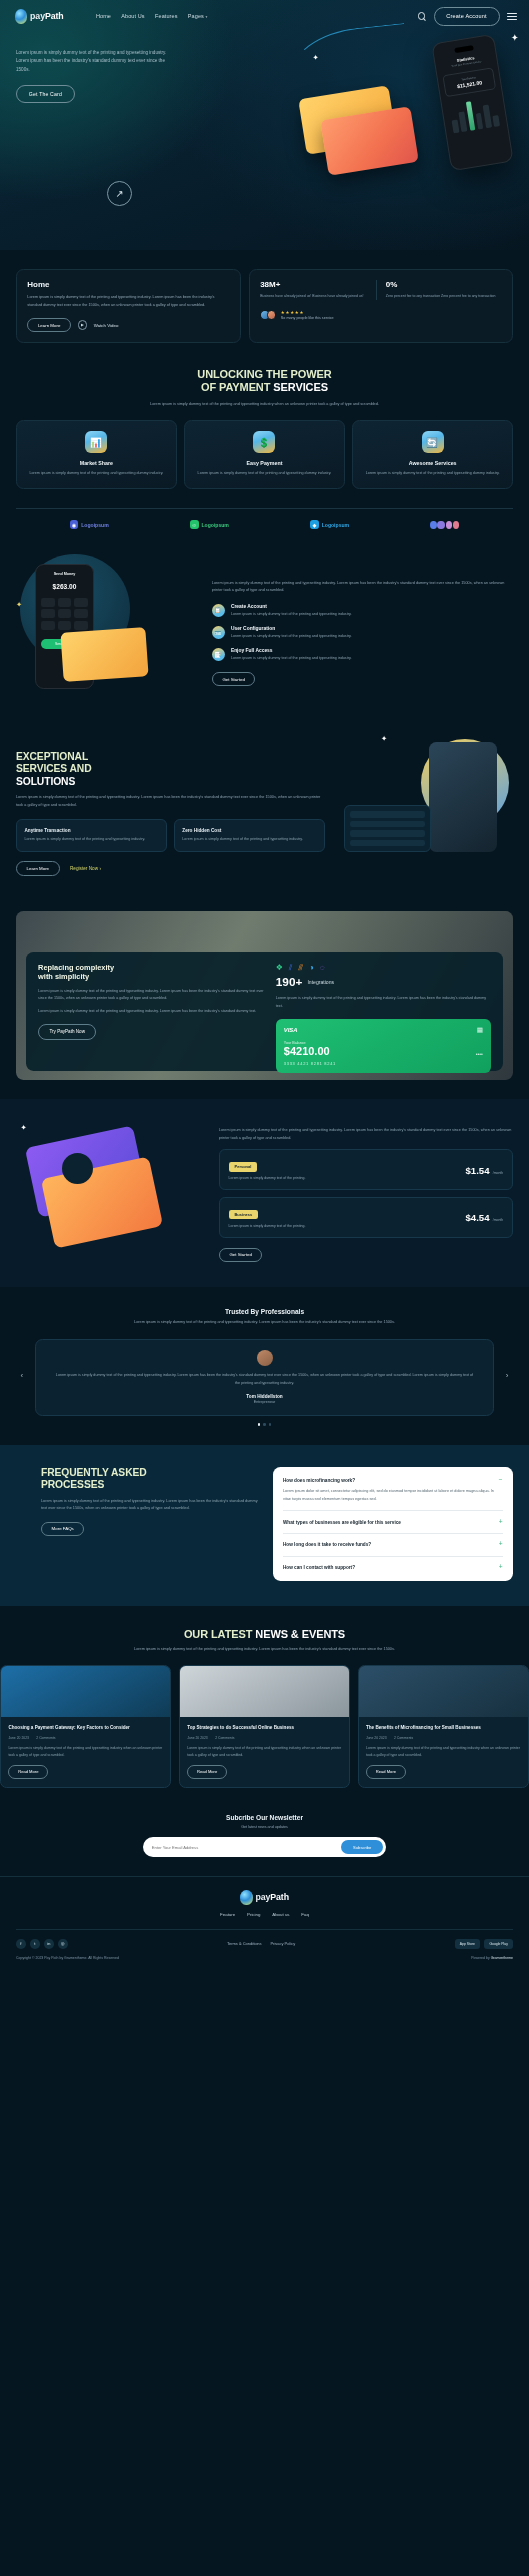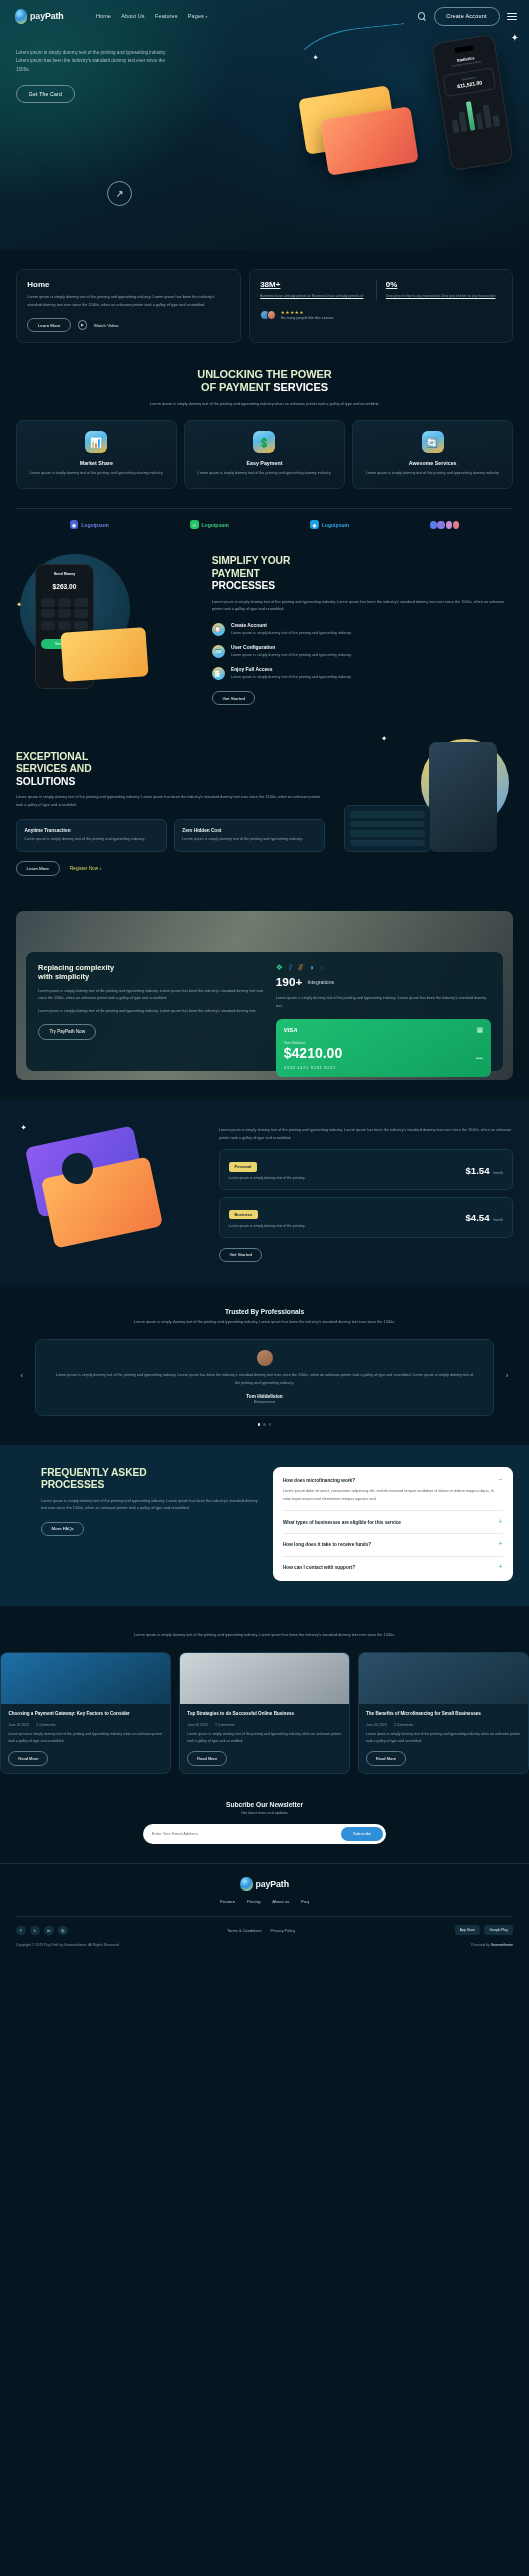--- a/index.html
+++ b/index.html
@@ -118,21 +118,21 @@
   .about-row { display:flex; gap:7.4px; margin-top:19px; }
   .about-card { flex:1.05; padding:9.6px 10.3px; }
   .about-h { font-size:8px; font-weight:700; color:#eef5f8; }
   .about-p { font-size:3.8px; line-height:1.95; color:#8fa6b3; margin-top:5.9px; }
   .about-actions { display:flex; align-items:center; gap:6.6px; margin-top:8.8px; }
   .mini-btn { border:0.7px solid #5d7a87; border-radius:22px; padding:3.7px 9.6px; font-size:4.4px; color:#fff; background:none; font-family:inherit; cursor:pointer; }
   .play { width:9.6px; height:9.6px; border-radius:50%; border:0.7px solid #7f98a4; display:flex; align-items:center; justify-content:center; font-size:3.7px; color:#cfe0e8; }
   .watch { font-size:4.4px; color:#d4e1e8; }
 
   .stats-card { flex:1.25; padding:9.6px 10.3px; }
-  .stats-grid { display:flex; gap:0;text-decoration:underline; }
+  .stats-grid { display:flex; gap:0; }
   .stat { flex:1; }
   .stat + .stat { border-left:0.7px solid #1d3a48; padding-left:8.8px; }
   .stat-n { font-size:8px; font-weight:700; color:#fff; }
   .stat-t { font-size:3.5px; line-height:2; color:#87a0ae; margin-top:4.4px; }
   .rating { display:flex; align-items:center; gap:4.4px; margin-top:10.3px; }
   .avatars { display:flex; }
   .av { width:9.6px; height:9.6px; border-radius:50%; border:1px solid #0a1b26; margin-left:-2.9px; }
   .av:first-child { margin-left:0; }
   .stars { color:#f3c53c; font-size:4.4px; letter-spacing:0.7px; }
   .rate-t { font-size:3.7px; color:#9db2bf; margin-top:0.7px; }
@@ -196,21 +196,21 @@
   .rep-btn { margin-top:8.8px; border:0.7px solid #5f7e8c; border-radius:22px; padding:4.4px 10.3px; font-size:4.6px; color:#fff; background:none; font-family:inherit; cursor:pointer; }
   .int-row { display:flex; gap:5.1px; align-items:center; }
   .int-num { font-size:11.8px; font-weight:700; color:#fff; }
   .int-lab { font-size:5.1px; color:#cfdde5; }
   .visa {
     margin-top:8.8px; background:linear-gradient(150deg,#1fbf73,#10a05e); border-radius:5.9px; padding:7.4px 8px;
   }
   .visa-top { display:flex; justify-content:space-between; align-items:center; }
   .visa-w { font-size:5.9px; font-weight:700; font-style:italic; color:#fff; }
   .visa-lab { font-size:3.7px; color:#d6f5e5; margin-top:6.6px; }
-  .visa-bal { font-size:14px; font-weight:700; color:#fff; }
+  .visa-bal { font-size:11px; font-weight:700; color:#fff; }
   .visa-num { font-size:4px; color:#c9f0dd; margin-top:4.4px; letter-spacing:0.7px; }
 
   
   .pricing { background:#071b2a; padding:19px 0 22px; margin-top:19px; }
   .price-row { display:flex; align-items:center; justify-content:space-between;
     background:#0b2231; border:0.7px solid #16384a; border-radius:5.9px; padding:7.4px 8.8px; margin-top:6.6px; }
   .tag { display:inline-block; background:#e9d56b; color:#16212a; font-size:4px; font-weight:700; padding:2.2px 5.9px; border-radius:2.2px; }
   .price-p { font-size:3.5px; line-height:1.9; color:#8aa2b0; margin-top:3.7px; width:88px; }
   .price-v { font-size:9.6px; font-weight:700; color:#fff; }
   .price-u { font-size:3.4px; color:#8aa2b0; }
@@ -432,25 +432,20 @@
             <span style="height:8.8px;background:#1d262d;border-radius:2.2px;display:block"></span>
               <span style="height:8.8px;background:#1d262d;border-radius:2.2px;display:block"></span>
               <span style="height:8.8px;background:#1d262d;border-radius:2.2px;display:block"></span>
           </div>
           <div style="margin-top:8.8px;background:#1fbf73;border-radius:14.7px;padding:2.9px;text-align:center;font-size:3.4px;color:#fff;">Send Money</div>
         </div>
         <div style="position:absolute;left:46px;top:79px;width:85px;height:49px;border-radius:5.9px;background:linear-gradient(135deg,#ffd36b,#f3a33c);transform:rotate(-4deg);"></div>
         <div class="spark" style="left:0px;top:49px;color:#e9d56b;">✦</div>
       </div>
       <div style="flex:1;">
-        <h2 class="h2" style="font-size:10.3px;">
-          <span>SIMPLIFY YOUR</span><br>
-          <span>PAYMENT</span><br>
-          <span class="w">PROCESSES</span>
-        </h2>
         <p class="sub">Lorem ipsum is simply dummy text of the printing and typesetting industry. Lorem ipsum has been the industry's standard dummy text ever since the 1500s, when an unknown printer took a galley of type and scrambled.</p>
         <div class="steps">
           <div class="step">
             <div class="step-ic">📋</div>
             <div>
                 <div class="step-h">Create Account</div>
               <div class="step-p">Lorem ipsum is simply dummy text of the printing and typesetting industry.</div>
               </div>
           </div>
           <div class="step">
@@ -646,20 +641,23 @@
           <div class="q">
               <div class="q-t">How can I contact with support?</div>
               <div class="q-i">+</div>
             </div>
         </div>
       </div>
     </div>
   </section>
 
   <section class="news sec center">
+    <h2 class="h2">
+      <span>OUR LATEST </span><span class="w">NEWS &amp; EVENTS</span>
+    </h2>
     <p class="sub" style="max-width:294px;margin:4.4px auto 0;">Lorem ipsum is simply dummy text of the printing and typesetting industry. Lorem ipsum has been the industry's standard dummy text ever since the 1500s.</p>
     <div class="news-row" style="text-align:left">
       <div class="news-card">
         <div class="news-img" style="background:linear-gradient(150deg,#1d6fa8,#0f3b55)"></div>
         <div class="news-body">
           <div class="news-h">Choosing a Payment Gateway: Key Factors to Consider</div>
           <div class="news-meta">
               <span>June 20 2023</span>
               <span>2 Comments</span>
             </div>

